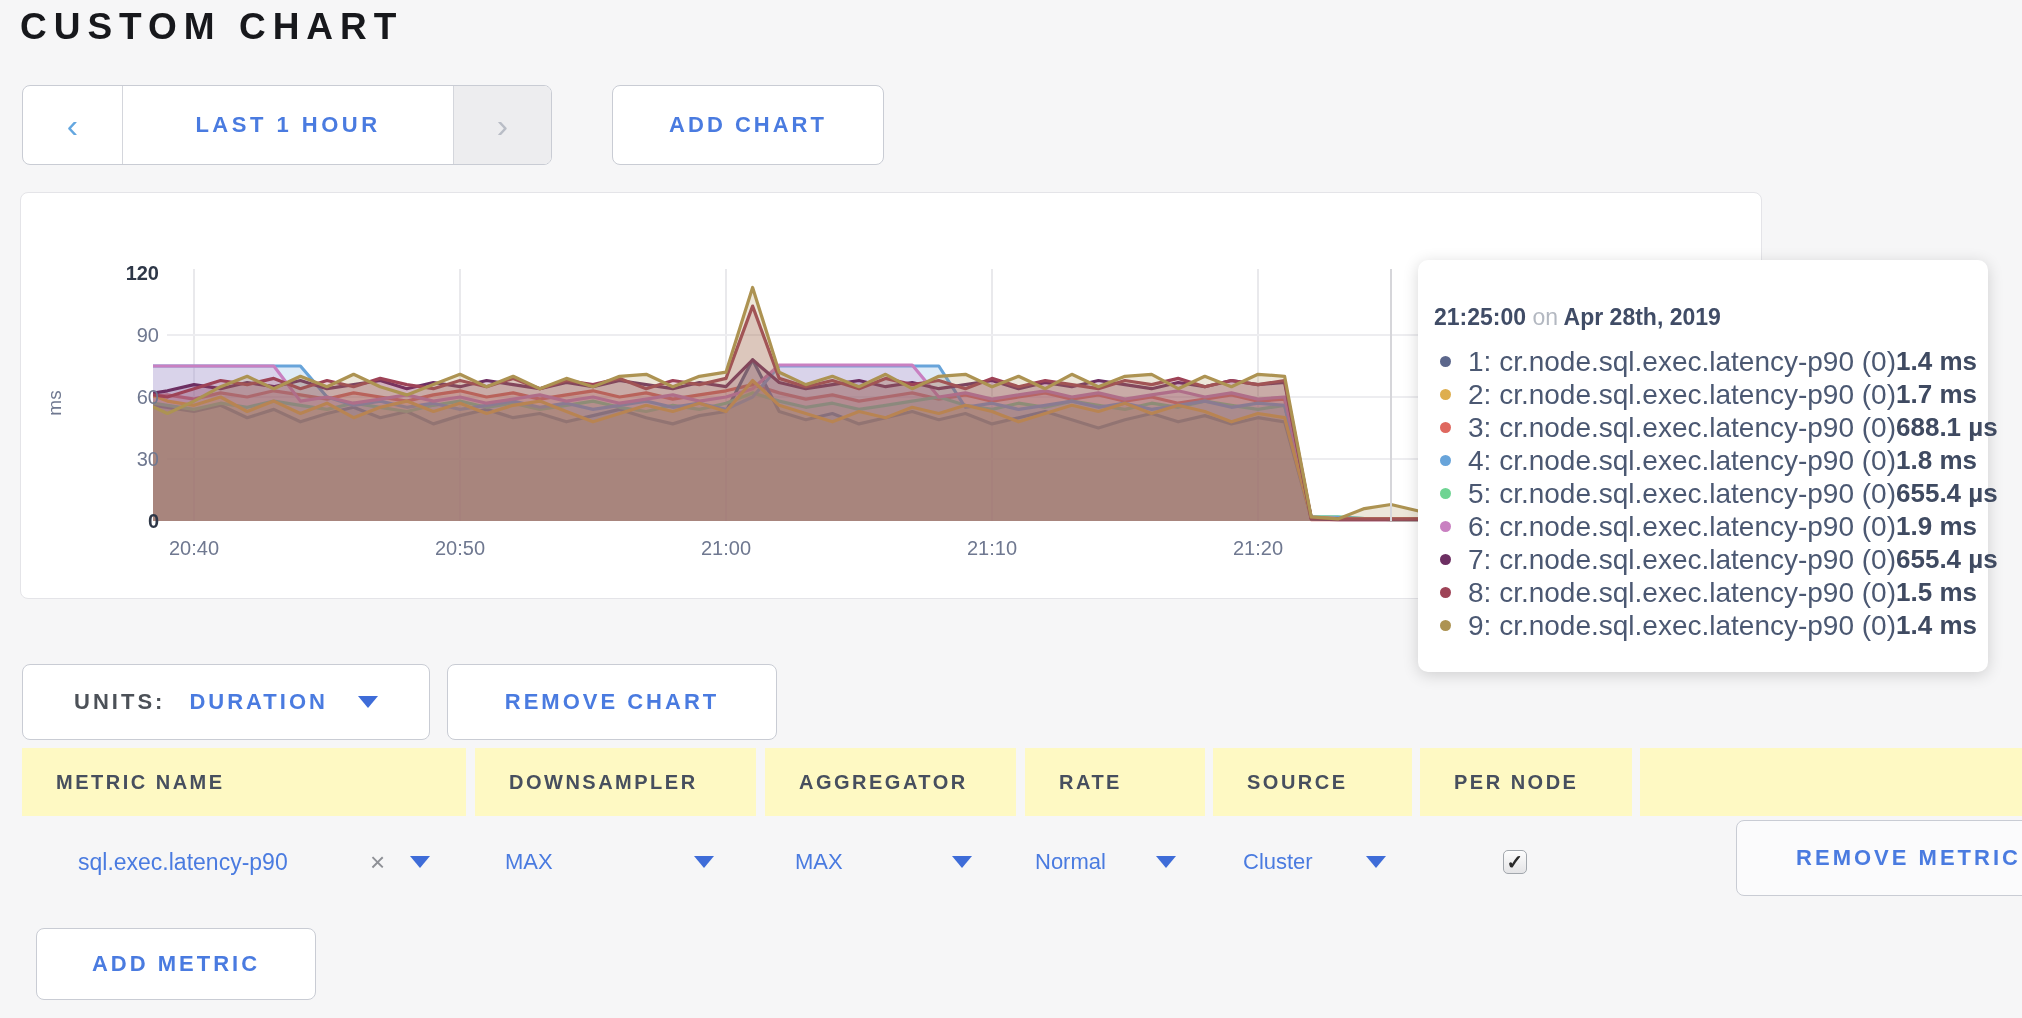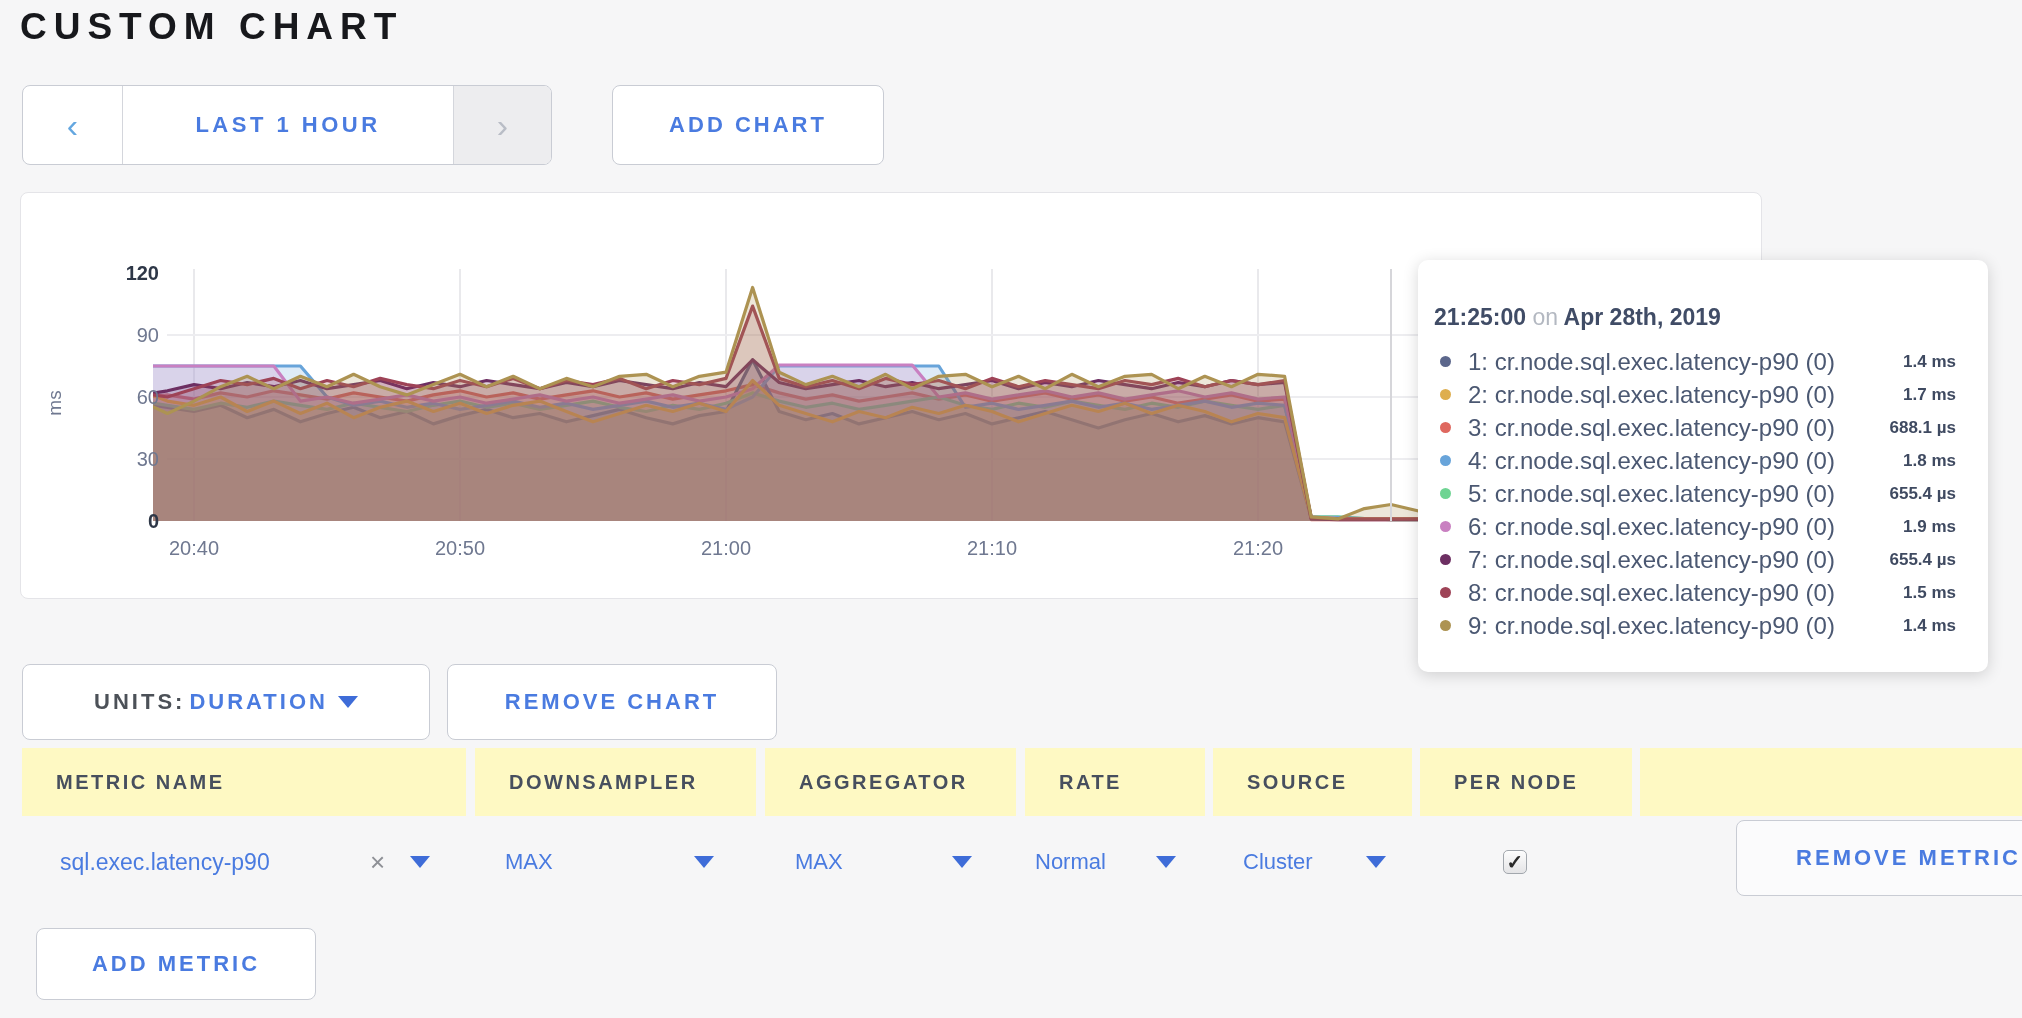--- a/index.html
+++ b/index.html
@@ -50,25 +50,25 @@
   .tooltip {
     position:absolute; left:1418px; top:260px; width:570px; min-height:398px;
     background:#ffffff; border-radius:10px; z-index:20;
     box-shadow:0 3px 16px rgba(0,0,0,0.16);
     padding:44px 32px 30px 16px;
   }
   .tt-title { font-size:23px; color:#404c66; margin-bottom:14px; font-weight:600; }
   .tt-on { color:#b3b8c1; font-weight:400; }
   .tt-row { display:flex; align-items:center; height:33px; }
   .tt-dot { width:11px; height:11px; border-radius:50%; margin:0 17px 0 6px; flex:none; }
-  .tt-label { flex:1; font-size:24px; color:#4b5872; white-space:nowrap; }
-  .tt-value { font-size:17px; color:#3f4a61; font-weight:700; white-space:nowrap; }
-
-  
-  .units-btn { left:22px; top:664px; width:408px; height:76px; gap:4px;justify-content:center; }
+  .tt-label { flex:1; font-size:28px; color:#4b5872; white-space:nowrap; }
+  .tt-value { font-size:26px; color:#3f4a61; font-weight:700; white-space:nowrap; }
+
+  
+  .units-btn { left:22px; top:664px; width:408px; height:76px; gap:24px;justify-content:center; }
   .units-label { color:#4c5158; letter-spacing:3px; }
   .units-value { color:#4a7be0; letter-spacing:3px; }
   .remove-chart-btn { left:447px; top:664px; width:330px; height:76px; }
 
   .caret {
     display:inline-block; width:0; height:0; margin-left:6px;
     border-left:10px solid transparent; border-right:10px solid transparent;
     border-top:12px solid #3e6cd8;
   }
 
@@ -236,21 +236,21 @@
       <div class="thead-cell" style="left: 22px; width: 444px;">METRIC NAME</div>
       <div class="thead-cell" style="left: 475px; width: 281px;">DOWNSAMPLER</div>
       <div class="thead-cell" style="left: 765px; width: 251px;">AGGREGATOR</div>
       <div class="thead-cell" style="left: 1025px; width: 180px;">RATE</div>
       <div class="thead-cell" style="left: 1213px; width: 199px;">SOURCE</div>
       <div class="thead-cell" style="left: 1420px; width: 212px;">PER NODE</div>
       <div class="thead-cell" style="left: 1640px; width: 382px;"></div>
     </div>
 
   <div class="trow">
-    <div class="trow-item" style="left:60px;">
+    <div class="trow-item" style="left:78px;">
         <span class="metric-link">sql.exec.latency-p90</span>
       </div>
     <div class="trow-item" style="left:370px;">
         <span class="clear-x">×</span>
       </div>
     <div class="trow-item" style="left:404px;">
         <span class="caret dd-caret"></span>
       </div>
 
     <div class="trow-item" style="left:505px;">

